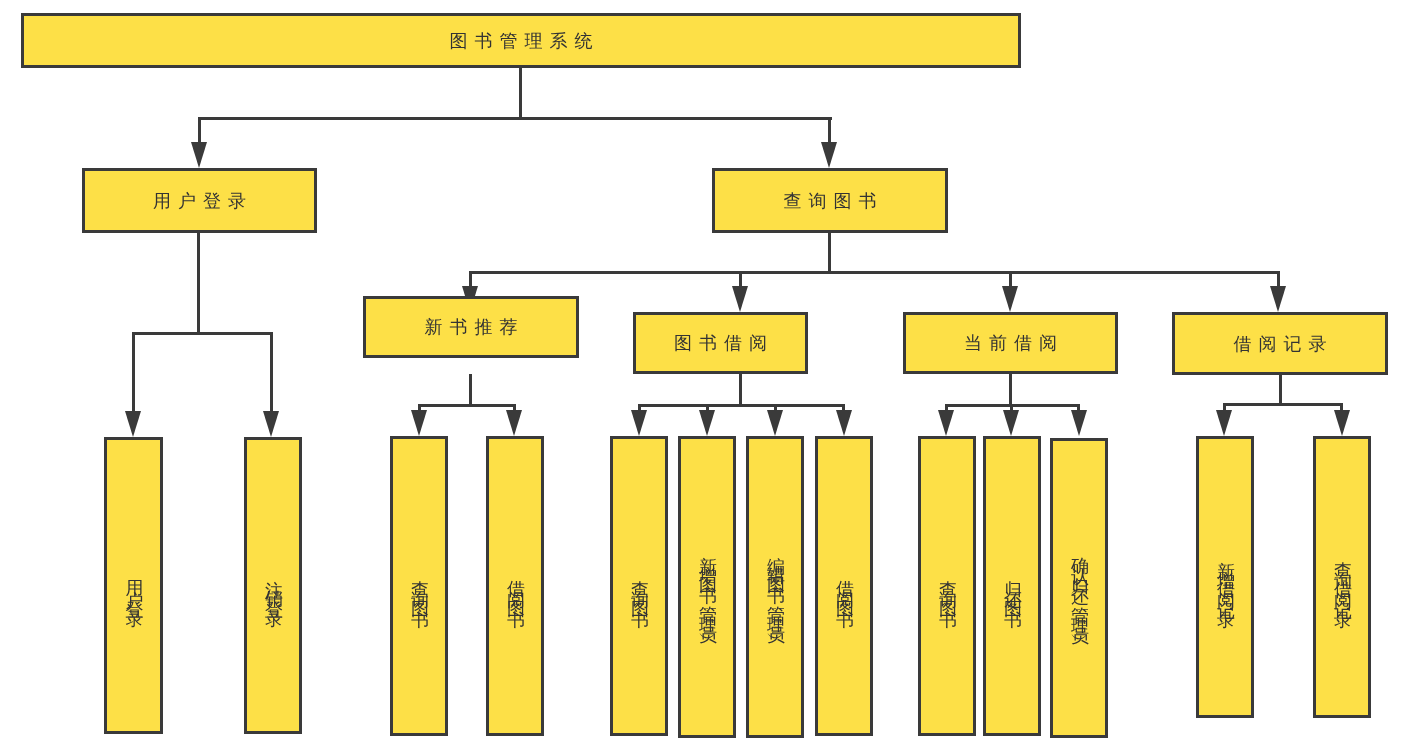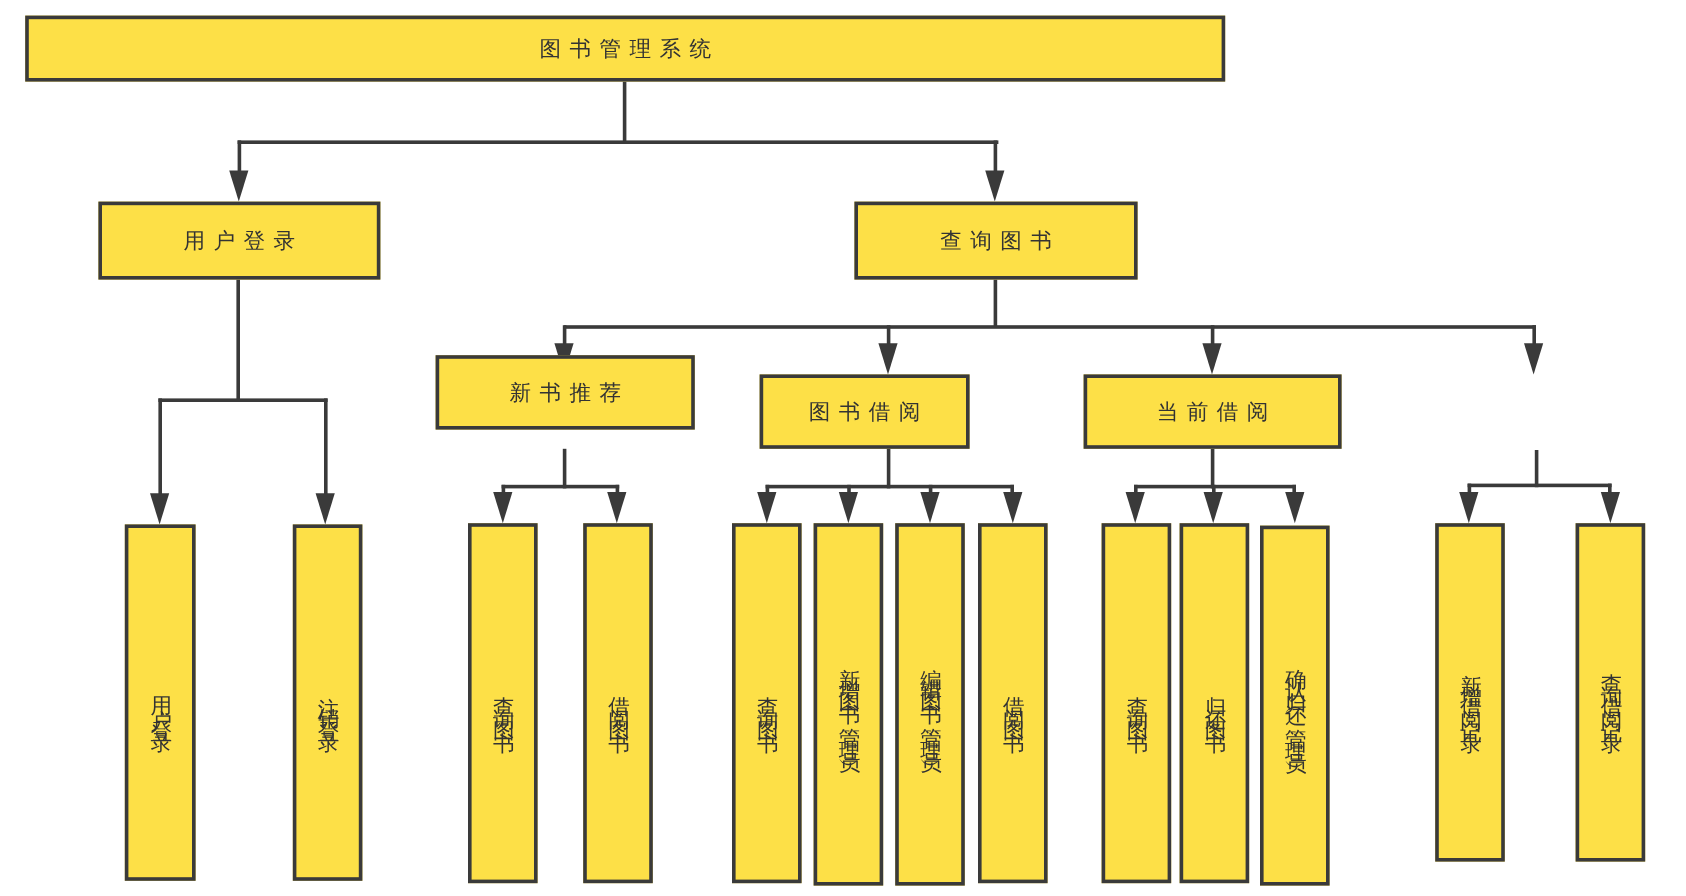--- a/index.html
+++ b/index.html
@@ -120,20 +120,23 @@
 
   <div class="box hbox" style="left:363px;top:296px;width:216px;height:62px;">
     <span>新书推荐</span>
   </div>
   <div class="box hbox" style="left:633px;top:312px;width:175px;height:62px;">
     <span>图书借阅</span>
   </div>
   <div class="box hbox" style="left:903px;top:312px;width:215px;height:62px;">
     <span>当前借阅</span>
   </div>
+  <div class="box hbox" style="left:1172px;top:312px;width:216px;height:63px;">
+    <span>借阅记录</span>
+  </div>
 
   <div class="box vbox" style="left:104px;top:437px;width:59px;height:297px;">
     <span>用户登录</span>
   </div>
   <div class="box vbox" style="left:244px;top:437px;width:58px;height:297px;">
     <span>注销登录</span>
   </div>
 
   <div class="box vbox" style="left:390px;top:436px;width:58px;height:300px;">
     <span>查询图书</span>

